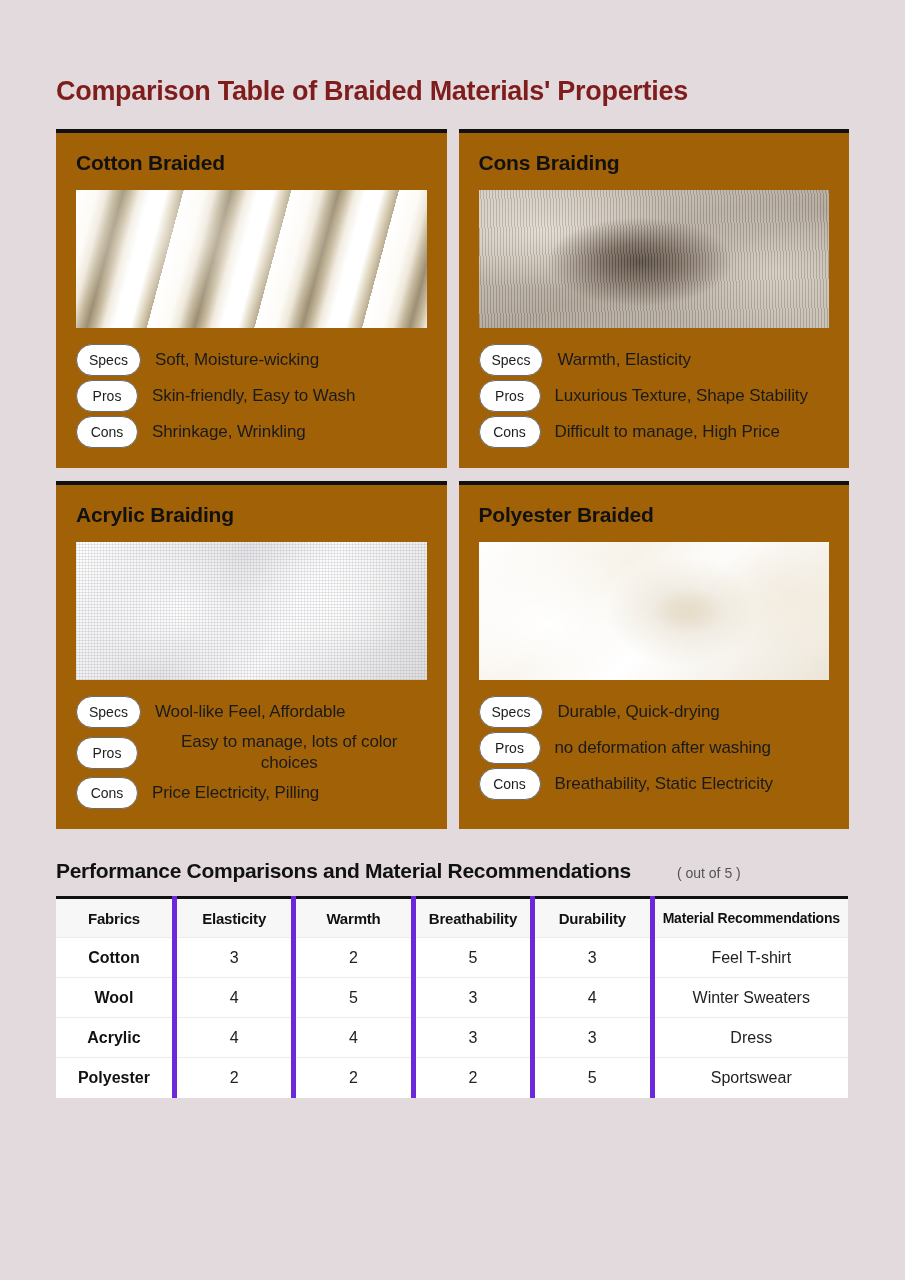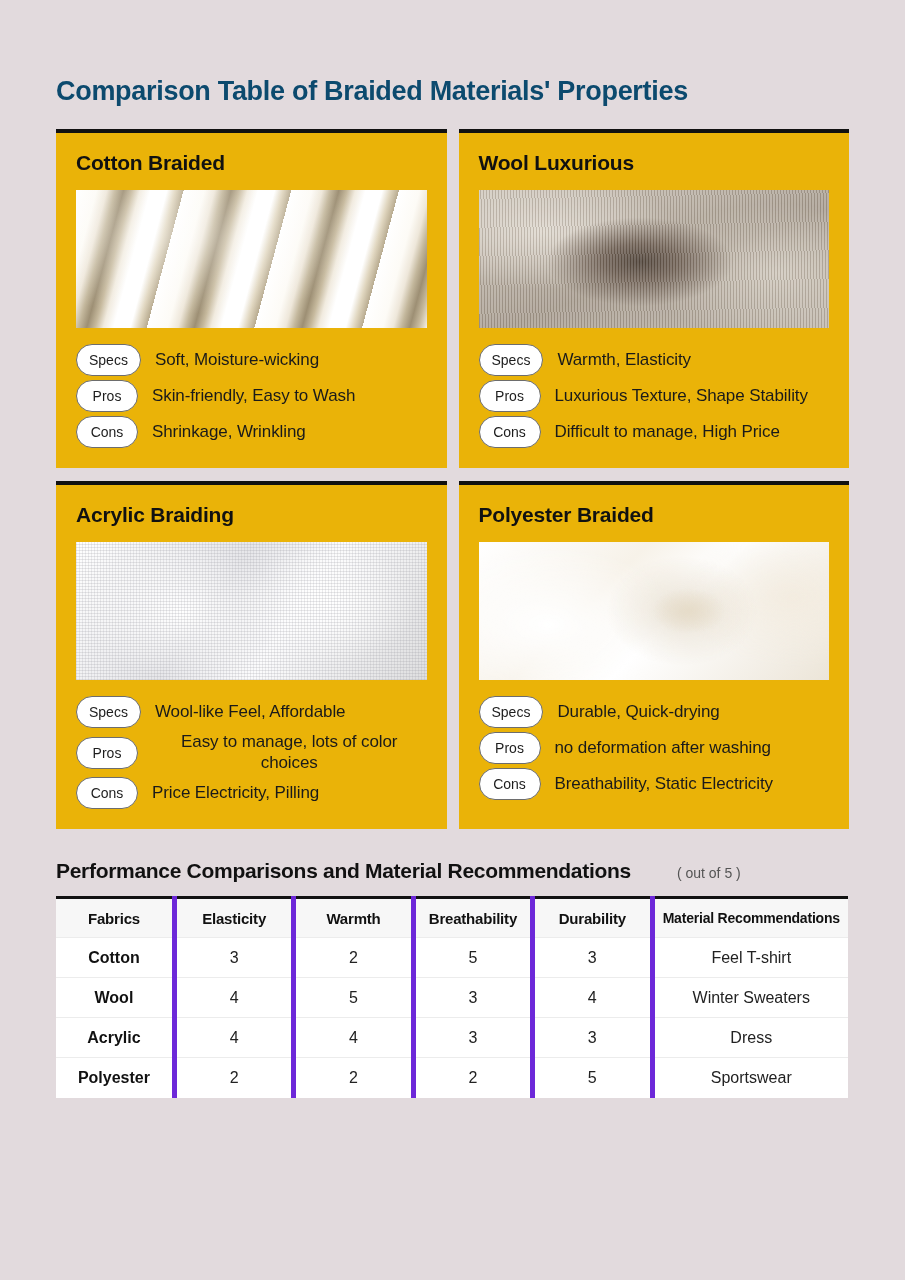--- a/index.html
+++ b/index.html
@@ -22,35 +22,35 @@
     height: 1280px;
     padding: 56px 56px 0 56px;
     position: relative;
   }
 
   
   .main-title {
     font-size: 27px;
     font-weight: bold;
     letter-spacing: -0.3px;
-    color: #0c4a6e;
+    color: #7f1d1d;
     margin-top: 20px;
     margin-bottom: 22px;
     line-height: 1.15;
   }
 
   
   .card-grid {
     display: grid;
     grid-template-columns: 1fr 1fr;
     gap: 13px 12px;
   }
 
   .card {
-    background: #eab308;
+    background: #a16207;
     border-top: 4px solid #111111;
     padding: 18px 20px 20px 20px;
     display: flex;
     flex-direction: column;
   }
 
   .card-title {
     font-size: 21px;
     font-weight: bold;
     letter-spacing: -0.2px;
@@ -257,21 +257,21 @@
           <span class="spec-text">Skin-friendly, Easy to Wash</span>
         </div>
         <div class="spec-row">
           <span class="spec-pill">Cons</span>
           <span class="spec-text">Shrinkage, Wrinkling</span>
         </div>
       </div>
     </div>
 
     <div class="card">
-      <div class="card-title">Wool Luxurious</div>
+      <div class="card-title">Cons Braiding</div>
       <div class="swatch swatch-wool"></div>
       <div class="spec-rows">
         <div class="spec-row">
           <span class="spec-pill">Specs</span>
           <span class="spec-text">Warmth, Elasticity</span>
         </div>
         <div class="spec-row">
           <span class="spec-pill">Pros</span>
           <span class="spec-text">Luxurious Texture, Shape Stability</span>
         </div>

